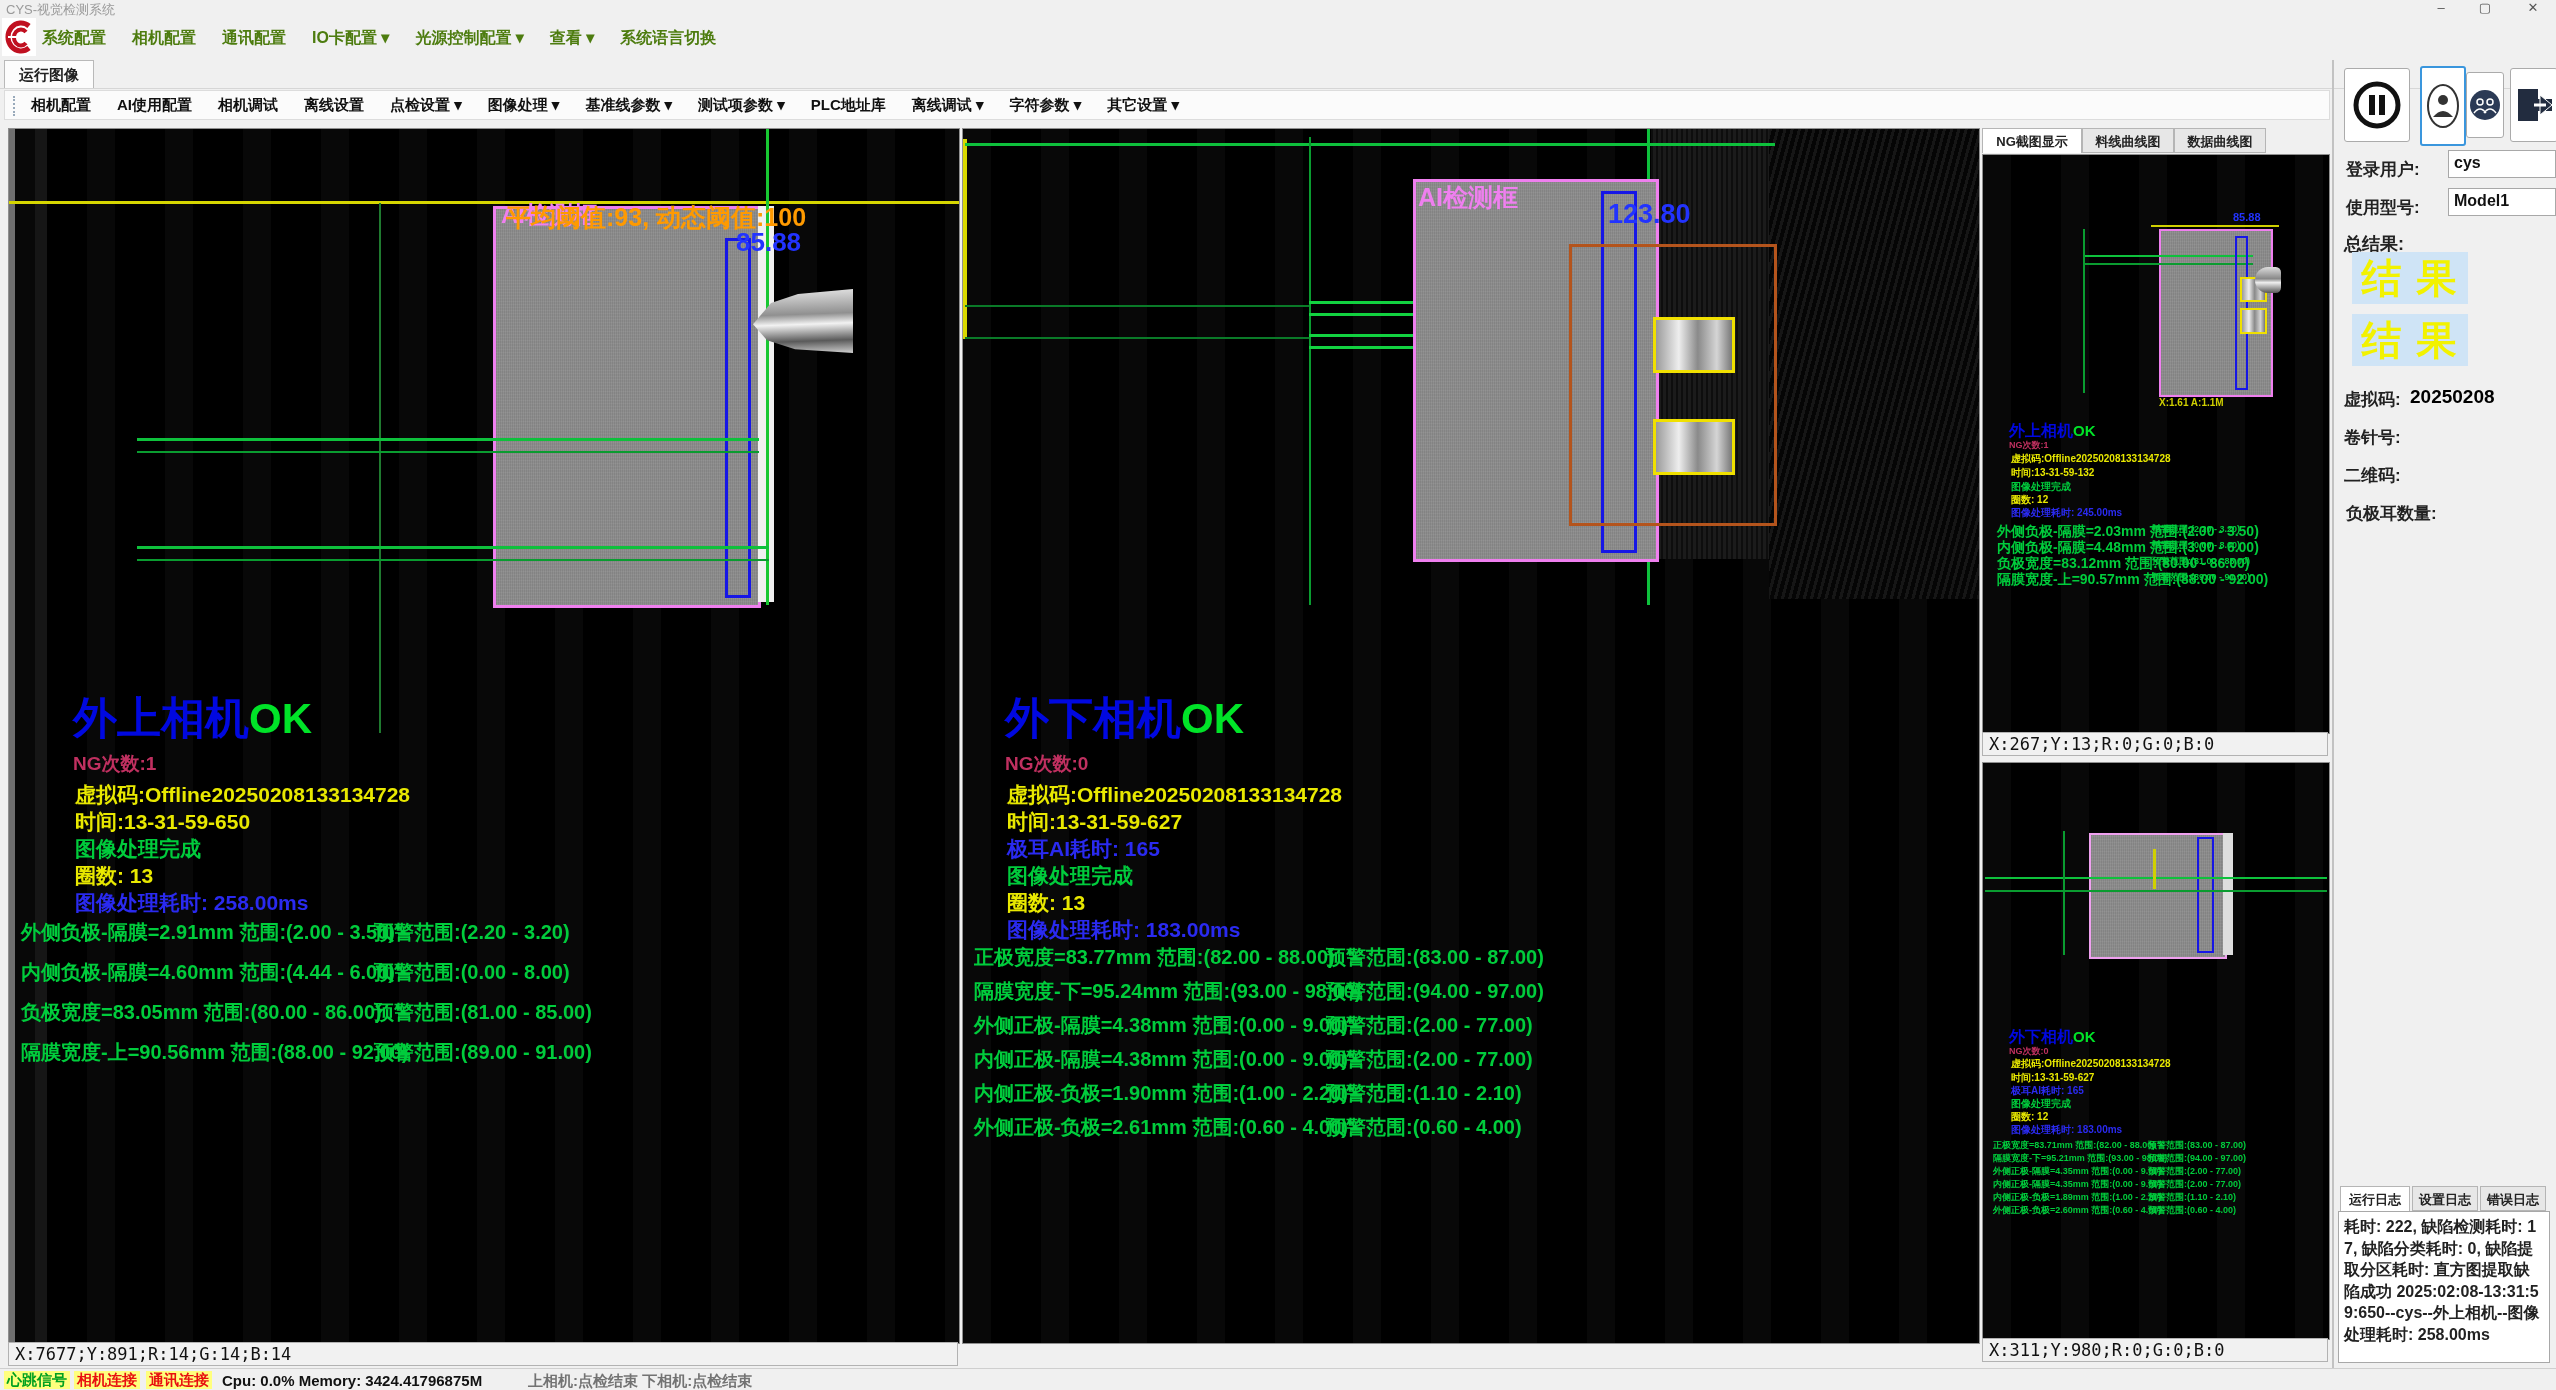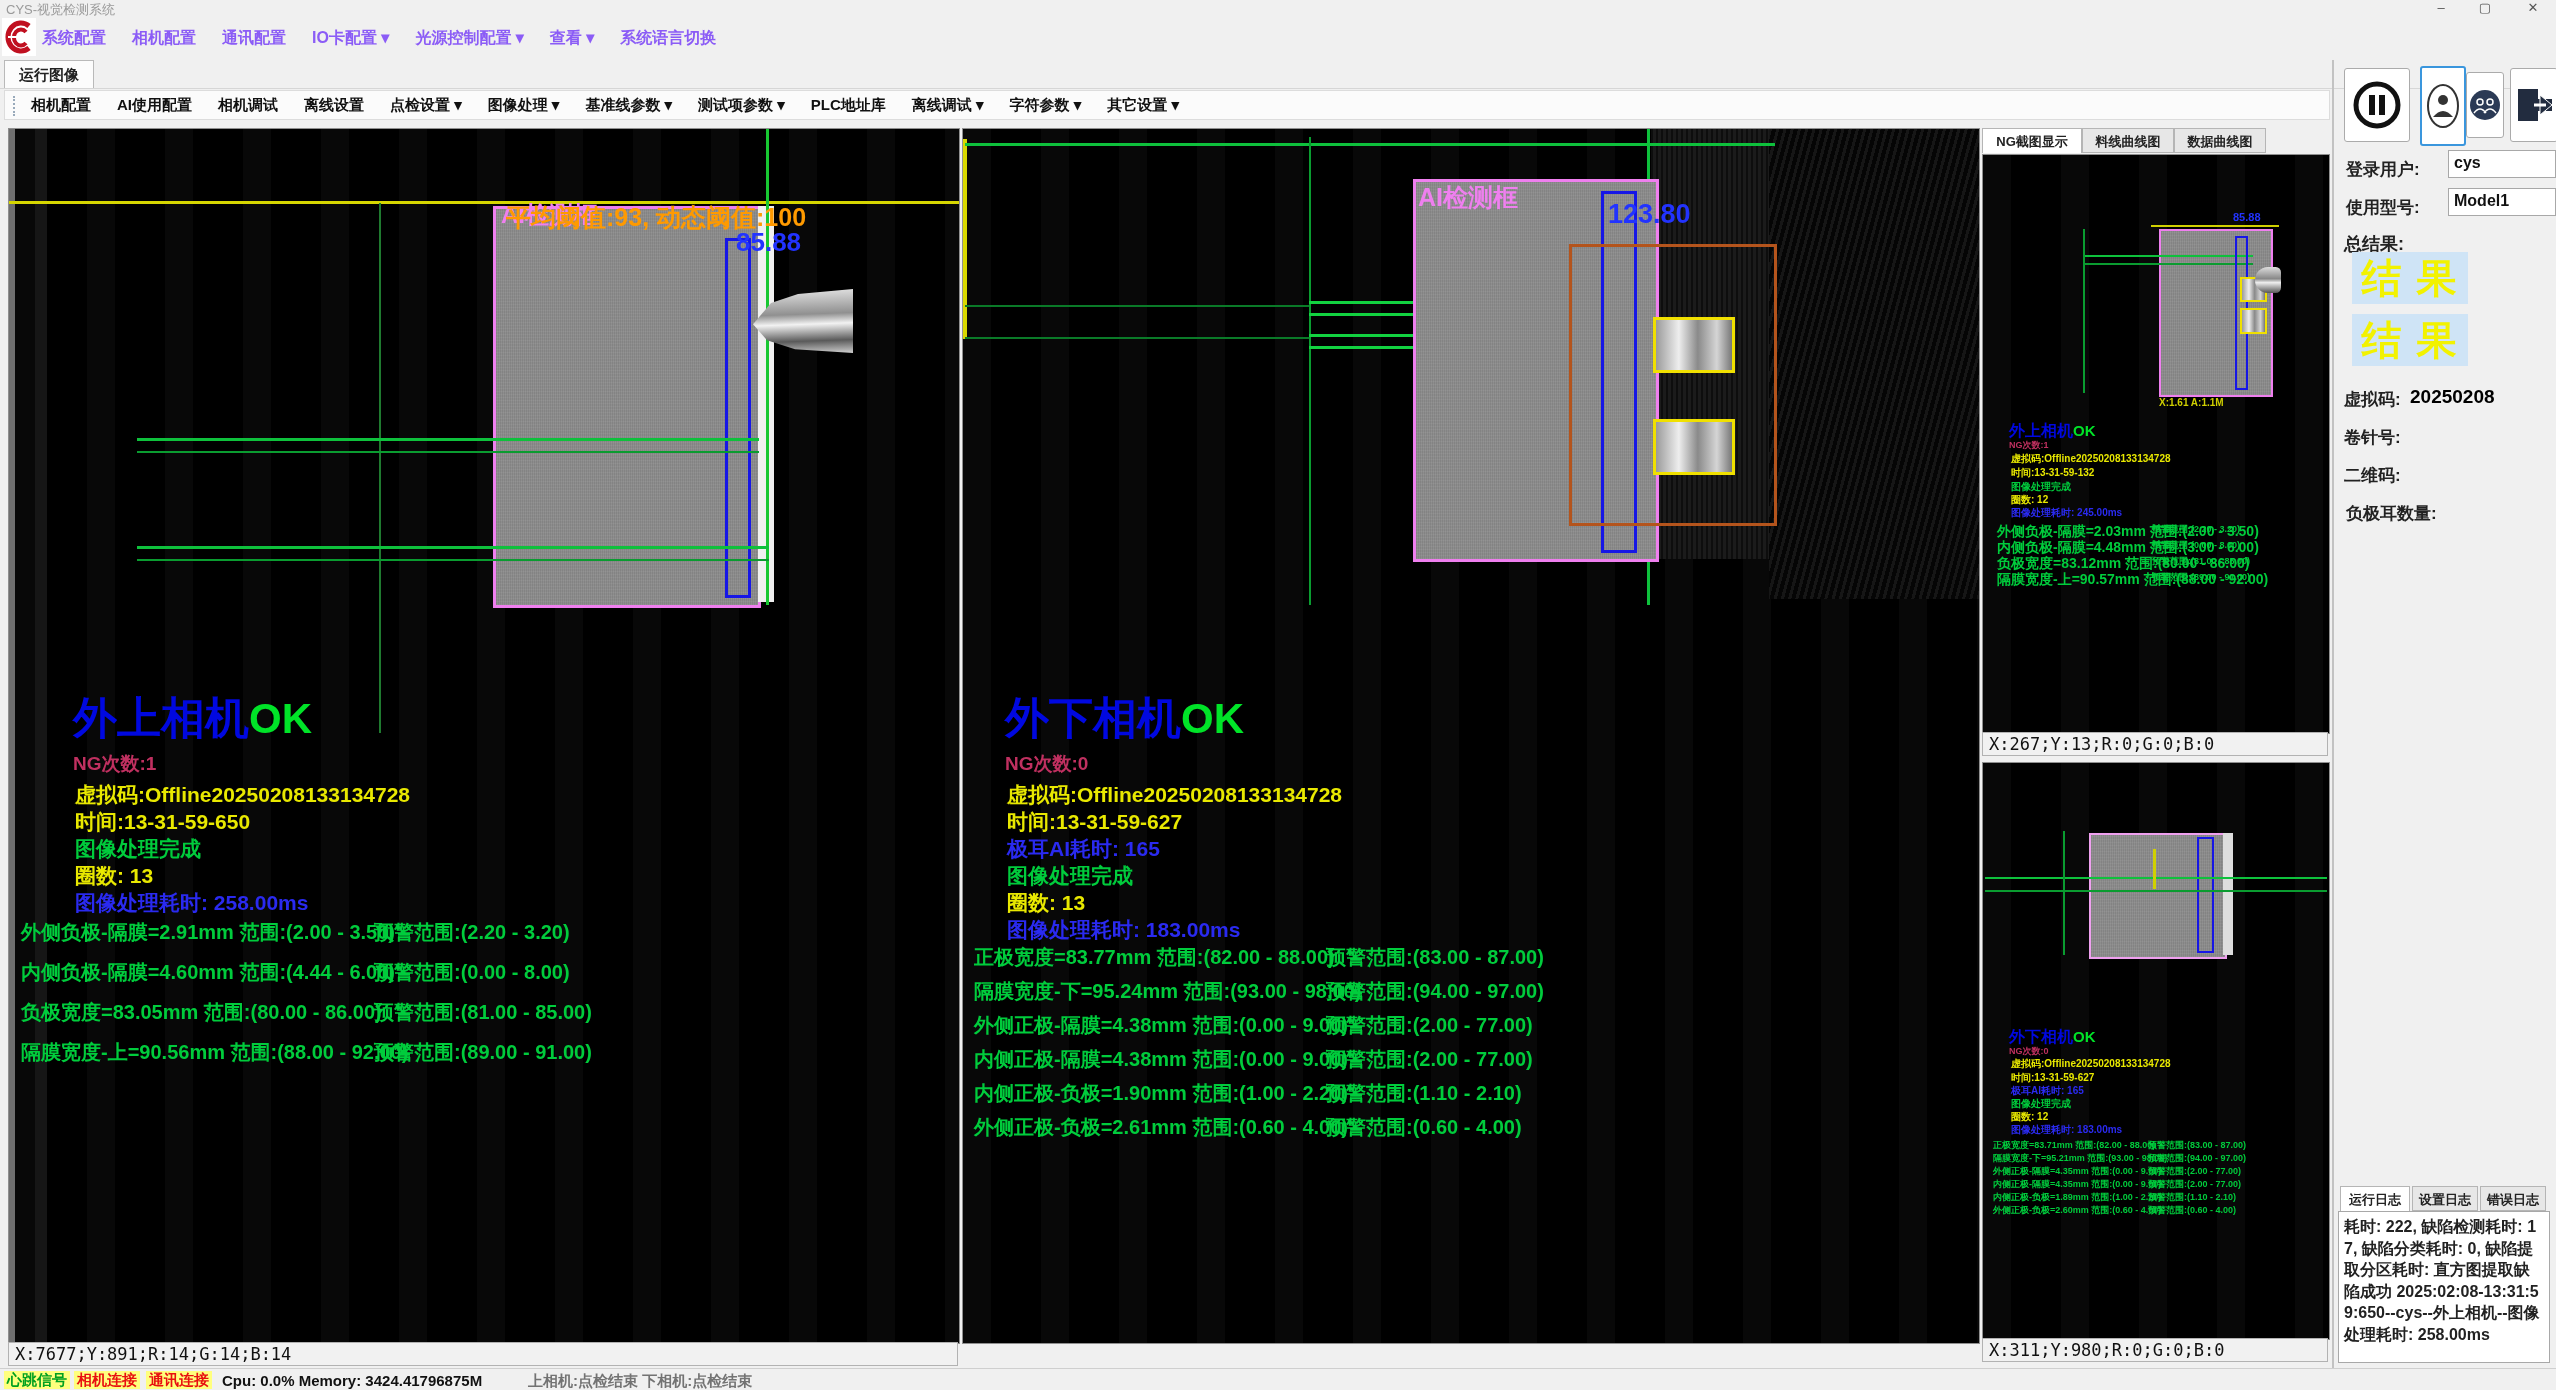--- a/index.html
+++ b/index.html
@@ -6,21 +6,21 @@
   .app{position:relative;width:2556px;height:1390px;background:#f0f0f0;overflow:hidden;
        font-family:"Liberation Sans",sans-serif;-webkit-font-smoothing:antialiased;}
   .abs{position:absolute;}
   
   .titlebar{position:absolute;left:0;top:0;width:2304px;height:18px;background:#f0f0f0;color:#9a9a9a;font-size:13px;padding-left:16px;}
   .titlebar .t{position:absolute;left:6px;top:1px;}
   .winbtn{position:absolute;top:0;width:34px;height:17px;text-align:center;color:#555;font-size:13px;line-height:16px;}
   .menubar{position:absolute;left:0;top:18px;width:2556px;height:40px;background:#f0f0f0;}
   .logo{position:absolute;left:2px;top:0px;width:34px;height:38px;background:#fff;}
   .menuitems{position:absolute;left:42px;top:0;height:40px;display:flex;align-items:center;gap:26px;}
-  .mi{font-size:16px;font-weight:700;color:#8b5cf6;white-space:nowrap;}
+  .mi{font-size:16px;font-weight:700;color:#4d7c0f;white-space:nowrap;}
   .tabrow{position:absolute;left:0;top:58px;width:2556px;height:30px;background:#f0f0f0;border-bottom:1px solid #d6d6d6;}
   .viewtab{position:absolute;left:4px;top:2px;height:27px;padding:0 14px;background:#fcfcfc;border:1px solid #b9b9b9;border-bottom:none;
            font-size:15px;font-weight:700;color:#222;line-height:27px;}
   .toolbar2{position:absolute;left:4px;top:90px;width:2326px;height:30px;background:#fbfbfb;border:1px solid #dcdcdc;display:flex;align-items:center;gap:26px;padding-left:26px;box-sizing:border-box;}
   .grip{position:absolute;left:8px;top:5px;width:4px;height:20px;border-left:2px dotted #9ab;}
   .ti{font-size:15px;font-weight:700;color:#111;white-space:nowrap;}
   
   .cam{position:absolute;background:#000;border:1px solid #8f8f8f;overflow:hidden;
        background-image:repeating-linear-gradient(90deg,rgba(255,255,255,0.03) 0 28px,rgba(0,0,0,0) 28px 78px);}
   .xbar{position:absolute;background:#f1f1f1;border:1px solid #b2b2b2;font-family:"DejaVu Sans Mono",monospace;

